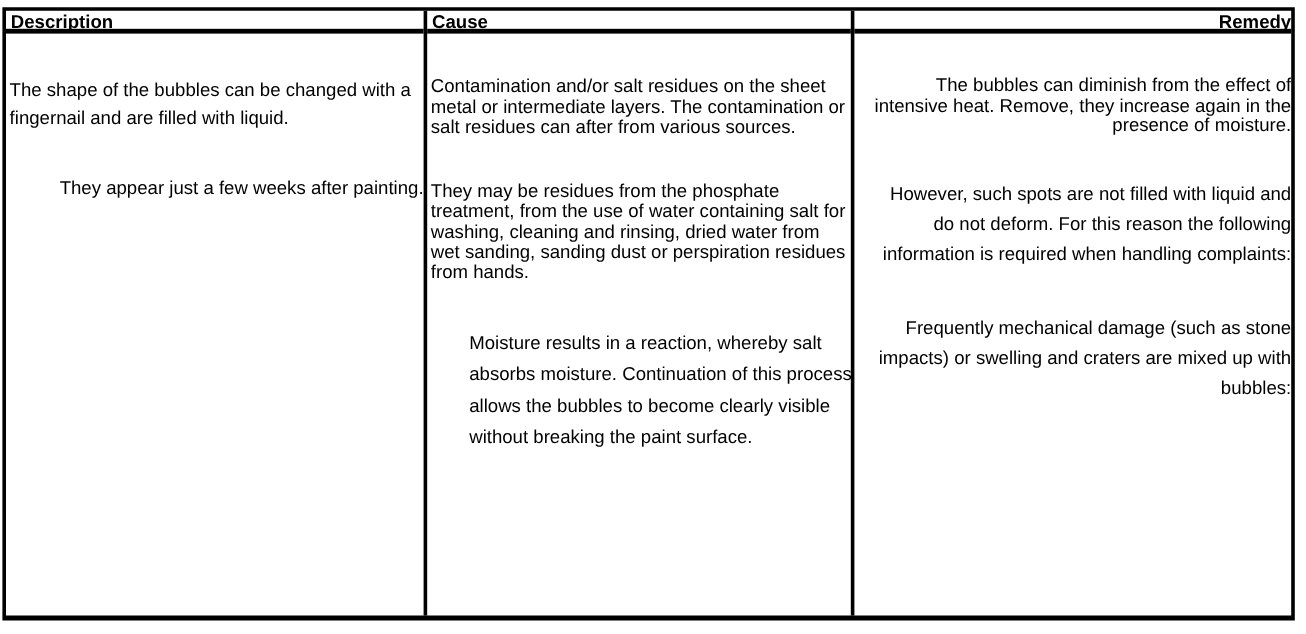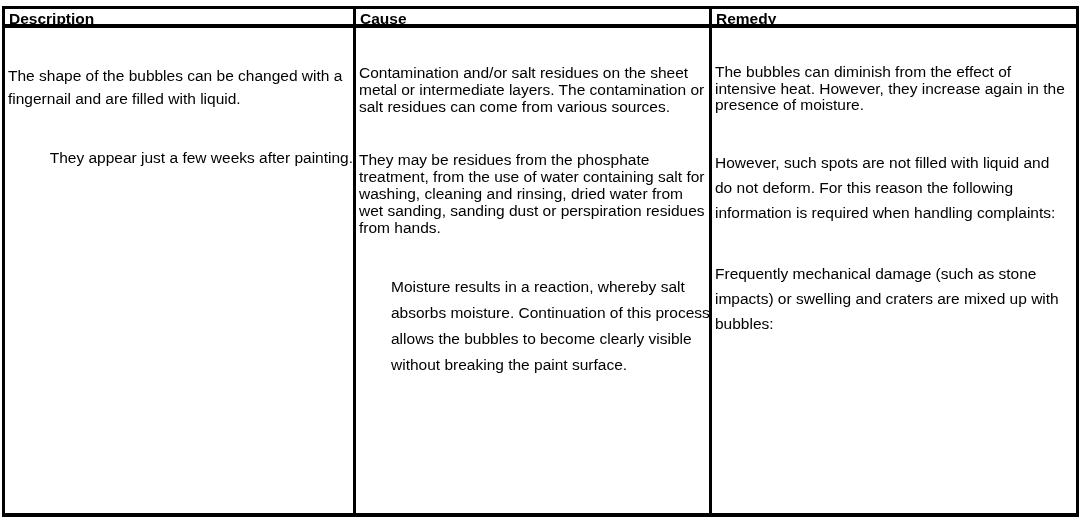--- a/index.html
+++ b/index.html
@@ -17,21 +17,21 @@
     left: 2px; top: 6px;
     width: 1077px; height: 511px;
     border: 3px solid #000;
     border-bottom-width: 4px;
     display: flex;
     background: #fff;
   }
   .col { display: flex; flex-direction: column; }
   .col-description { width: 351px; border-right: 3px solid #000; }
   .col-cause       { width: 356px; border-right: 3px solid #000; }
-  .col-remedy      { flex: 1; }
+  .col-remedy      { flex: 1; text-align: right; }
 
   .col-header {
     height: 19px;
     line-height: 19px;
     padding-left: 4px;
     font-size: 15.5px;
     font-weight: bold;
     border-bottom: 4px solid #000;
     white-space: pre;
   }
@@ -70,38 +70,38 @@
 fingernail and are filled with liquid.</div>
         <div class="d-p3">They appear just a few weeks after painting.</div>
       </div>
     </div>
 
     <div class="col col-cause">
       <div class="col-header">Cause</div>
       <div class="col-body">
         <div class="c-p1">Contamination and/or salt residues on the sheet
 metal or intermediate layers. The contamination or
-salt residues can come from various sources.</div>
+salt residues can after from various sources.</div>
         <div class="c-p2">They may be residues from the phosphate
 treatment, from the use of water containing salt for
 washing, cleaning and rinsing, dried water from
 wet sanding, sanding dust or perspiration residues
 from hands.</div>
         <div class="c-p3">Moisture results in a reaction, whereby salt
 absorbs moisture. Continuation of this process
 allows the bubbles to become clearly visible
 without breaking the paint surface.</div>
       </div>
     </div>
 
     <div class="col col-remedy">
       <div class="col-header">Remedy</div>
       <div class="col-body">
         <div class="r-p1">The bubbles can diminish from the effect of
-intensive heat. However, they increase again in the
+intensive heat. Remove, they increase again in the
 presence of moisture.</div>
         <div class="r-note-p">However, such spots are not filled with liquid and
 do not deform. For this reason the following
 information is required when handling complaints:</div>
         <div class="r-note-p">Frequently mechanical damage (such as stone
 impacts) or swelling and craters are mixed up with
 bubbles:</div>
 
         
       </div>

